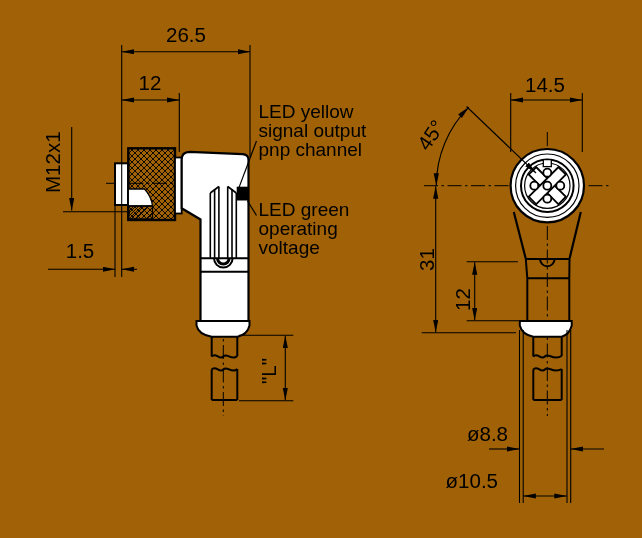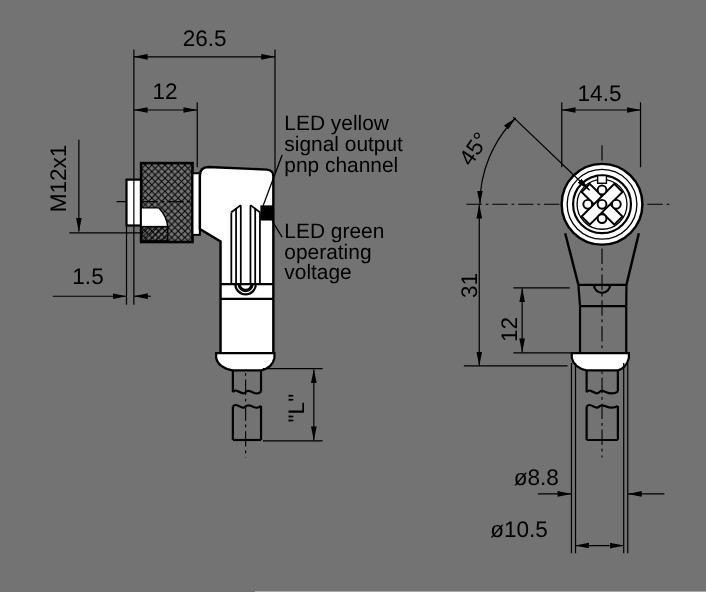--- a/index.html
+++ b/index.html
@@ -1,16 +1,16 @@
 <!DOCTYPE html>
 <html><head>
 <meta charset="utf-8">
 <style>
   html,body{margin:0;padding:0;background:#fff;}
-  .stage{position:relative;width:642px;height:538px;background:#737373;overflow:hidden;text-align:center;}
+  .stage{position:relative;width:642px;height:538px;background:#a16207;overflow:hidden;text-align:center;}
   svg{position:absolute;left:0;top:0;}
   text{font-family:"Liberation Sans","DejaVu Sans",sans-serif;fill:#000;}
   .dim{font-size:20.5px;}
   .lbl{font-size:19px;}
 </style>
 </head>
 <body>
 
 <div class="stage">
 <svg width="642" height="538" viewBox="0 0 642 538">

